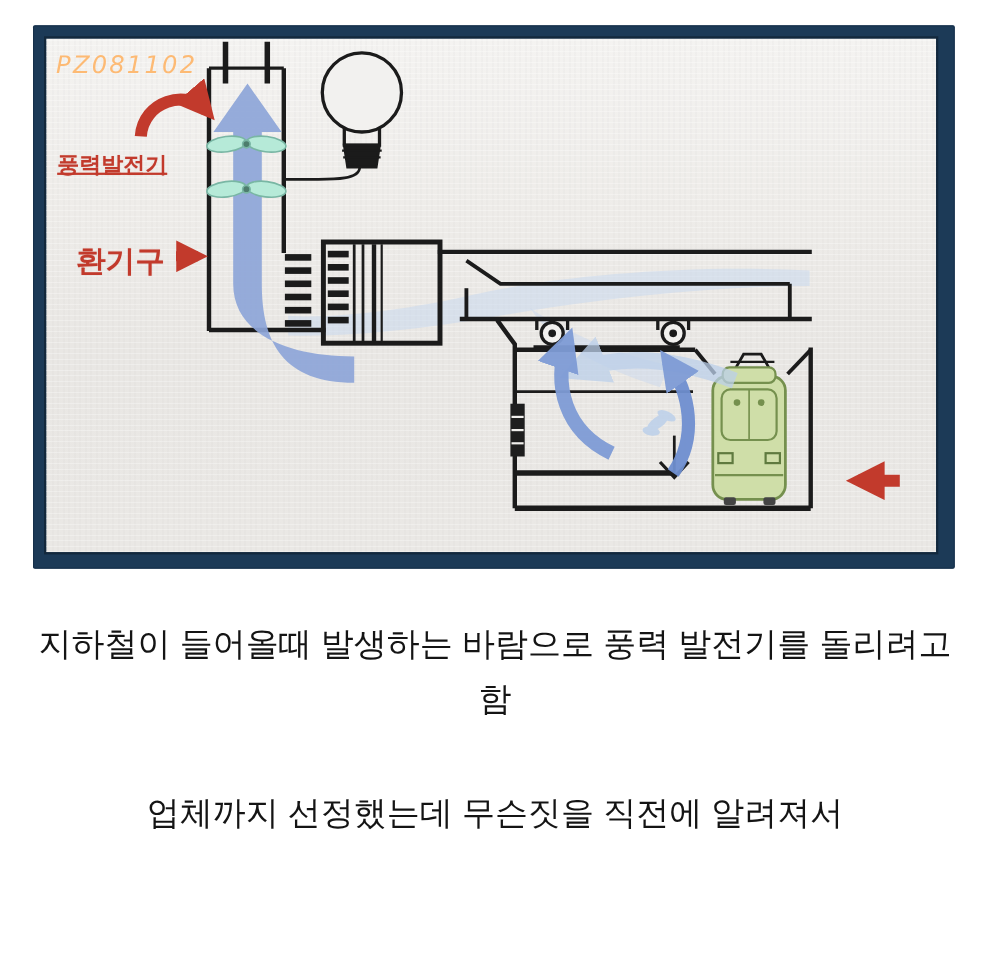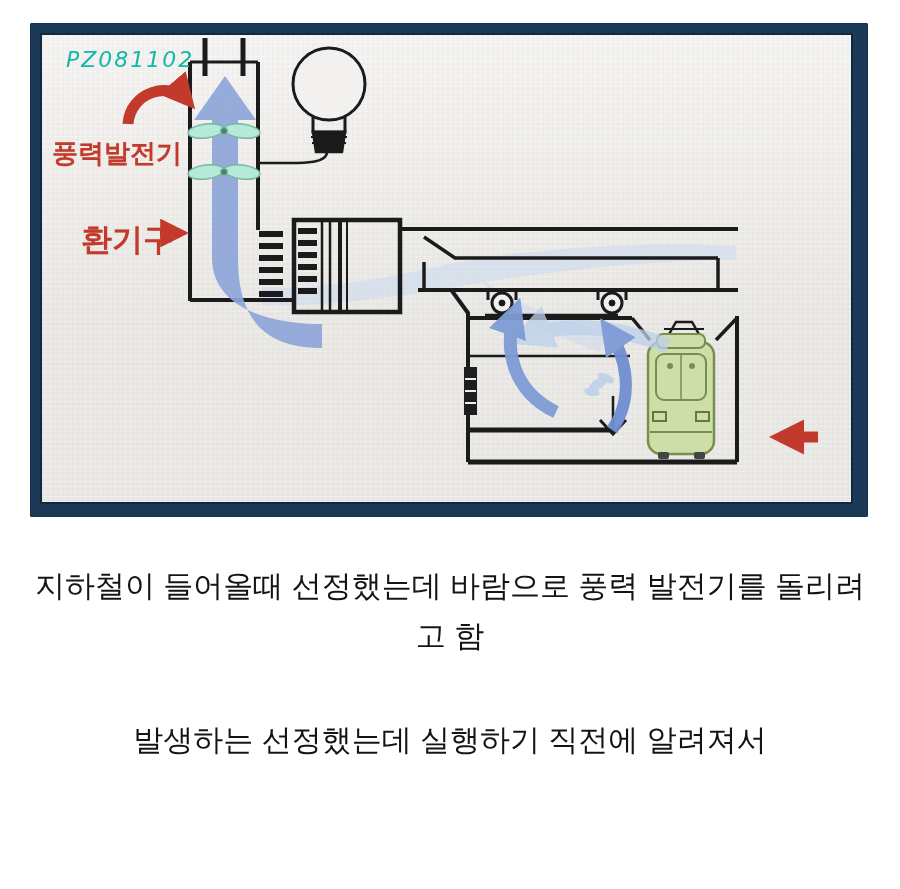--- a/index.html
+++ b/index.html
@@ -9,25 +9,25 @@
          background:#1c3a57;border-radius:2px;box-shadow:0 0 0 1px #16304a inset;}
   .canvas{position:absolute;left:10px;top:10px;width:813px;height:471px;
           background:linear-gradient(180deg,#f4f3f1 0%,#efedea 28%,#e9e7e4 60%,#eae8e5 100%);
           border:2px solid #13283c;
           box-sizing:border-box;}
   .canvas::after{content:"";position:absolute;inset:0;pointer-events:none;opacity:.5;
           background-image:repeating-linear-gradient(0deg,rgba(255,255,255,.55) 0 1px,transparent 1px 5px),
                            repeating-linear-gradient(90deg,rgba(120,120,125,.06) 0 2px,transparent 2px 5px);}
   .dsvg{position:absolute;left:0;top:0;width:838px;height:494px;}
   .lbl{position:absolute;white-space:nowrap;}
-  .code-lbl{left:36px;top:24px;font-size:22px;font-style:italic;color:#14b8a6;
+  .code-lbl{left:21px;top:24px;font-size:22px;font-style:italic;color:#fdba74;
             letter-spacing:2px;font-family:"DejaVu Sans",sans-serif;}
   .red-lbl{color:#c23a2c;font-weight:bold;text-shadow:0 0 1px rgba(194,58,44,.25);}
-  .wind-lbl{left:22px;top:113px;font-size:26px;}
-  .vent-lbl{left:39px;top:196px;font-size:31px;margin-left:12px;}
+  .wind-lbl{left:22px;top:113px;font-size:20px;text-decoration:underline;}
+  .vent-lbl{left:39px;top:196px;font-size:27px;}
   .subway-lbl{left:723px;top:362px;font-size:30px;}
   .caption{position:absolute;left:30px;width:840px;text-align:center;color:#141414;
            font-size:30px;line-height:50px;font-weight:400;}
   .cap1{top:561px;}
   .cap2{top:715px;}
   .cap3{top:816px;}
 </style>
 </head>
 <body>
 
@@ -185,16 +185,16 @@
       <g>
         <line x1="818" y1="437" x2="780" y2="437" stroke="#c23a2c" stroke-width="11" marker-end="url(#redhead)"></line>
       </g>
     </svg>
 
     <div class="lbl code-lbl">PZ081102</div>
     <div class="lbl red-lbl wind-lbl">풍력발전기</div>
     <div class="lbl red-lbl vent-lbl">환기구</div>
   </div>
 
-  <div class="caption cap1">지하철이 들어올때 선정했는데 바람으로 풍력 발전기를 돌리려고 함</div>
-  <div class="caption cap2">발생하는 선정했는데 실행하기 직전에 알려져서</div>
+  <div class="caption cap1">지하철이 들어올때 발생하는 바람으로 풍력 발전기를 돌리려고 함</div>
+  <div class="caption cap2">업체까지 선정했는데 무슨짓을 직전에 알려져서</div>
 
 </div>
 
 </body></html>

